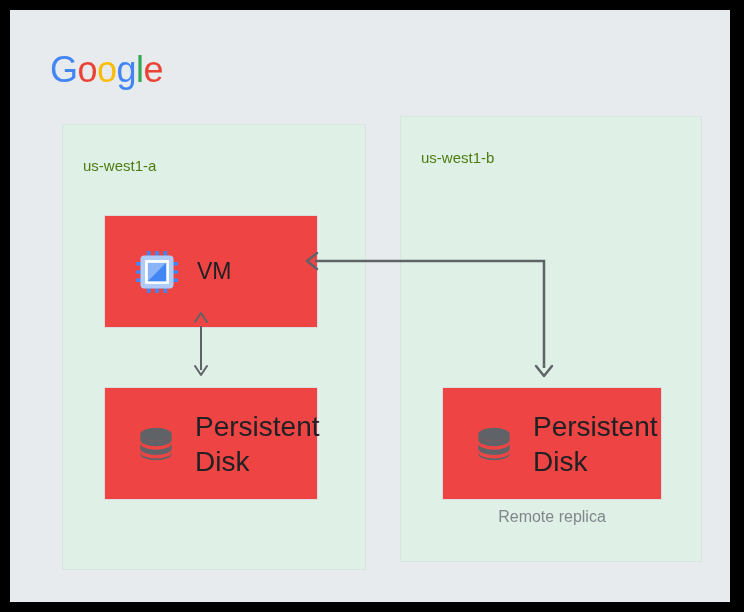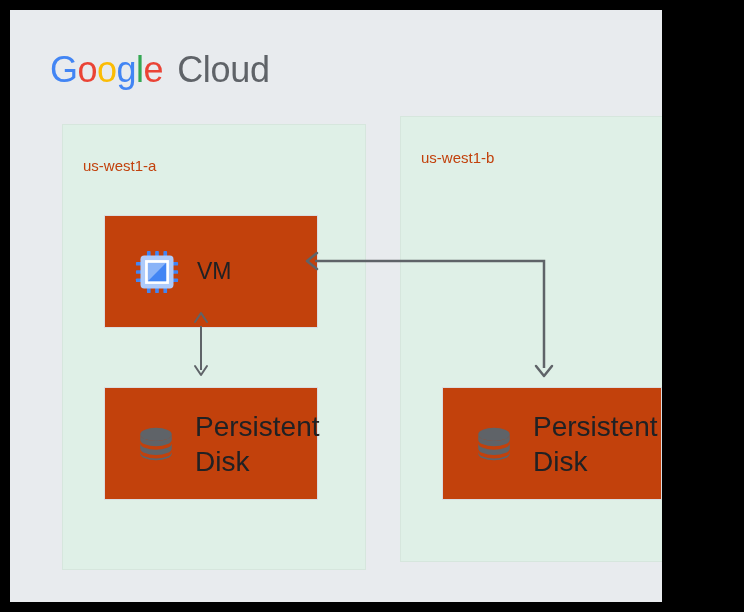--- a/index.html
+++ b/index.html
@@ -10,21 +10,21 @@
   body {
     width: 744px;
     height: 612px;
     overflow: hidden;
     font-family: "Liberation Sans", sans-serif;
   }
   .frame {
     position: absolute;
     left: 10px;
     top: 10px;
-    width: 652px;
+    width: 720px;
     height: 592px;
     background: #e8ebee;
     overflow: hidden;
   }
 
   
   .logo {
     position: absolute;
     left: 40px;
     top: 38px;
@@ -54,27 +54,27 @@
     border: 1px solid #d6e6dd;
     box-sizing: border-box;
   }
   #zone-a { left: 52px;  top: 114px; width: 304px; height: 446px; }
   #zone-b { left: 390px; top: 106px; width: 302px; height: 446px; }
   .zone-label {
     position: absolute;
     left: 20px;
     top: 32px;
     font-size: 15px;
-    color: #c2410c;
+    color: #4d7c0f;
   }
 
   
   .node {
     position: absolute;
-    background: #c2410c;
+    background: #ef4444;
     border: 1px solid #dadce0;
     box-sizing: border-box;
     display: flex;
     align-items: center;
     padding-left: 30px;
   }
   #vm-box        { left: 94px;  top: 205px; width: 214px; height: 113px; }
   #pd-left-box   { left: 94px;  top: 377px; width: 214px; height: 113px; }
   #pd-right-box  { left: 432px; top: 377px; width: 220px; height: 113px; }
 
@@ -108,21 +108,20 @@
 </style>
 </head>
 <body>
 
 <div class="frame">
 
   <div class="logo">
     <span class="g-word">
       <span class="l-blue">G</span><span class="l-red">o</span><span class="l-yellow">o</span><span class="l-blue">g</span><span class="l-green">l</span><span class="l-red">e</span>
     </span>
-    <span class="cloud-word">Cloud</span>
   </div>
 
   <div class="zone" id="zone-a">
     <div class="zone-label">us-west1-a</div>
   </div>
 
   <div class="zone" id="zone-b">
     <div class="zone-label">us-west1-b</div>
   </div>
 
@@ -167,20 +166,21 @@
       <g fill="#5f6368">
         <ellipse cx="24" cy="13" rx="18" ry="7.5"></ellipse>
         <path d="M6 13 v6 a18 7.5 0 0 0 36 0 v-6 a18 7.5 0 0 1 -36 0 z"></path>
         <path d="M6 23 v6 a18 7.5 0 0 0 36 0 v-6 a18 7.5 0 0 1 -36 0 z"></path>
         <path d="M6 33 v2 a18 7.5 0 0 0 36 0 v-2 a18 7.5 0 0 1 -36 0 z"></path>
       </g>
     </svg>
     <div class="node-label">Persistent Disk</div>
   </div>
 
+  <div class="caption">Remote replica</div>
 
   <svg class="connector" width="724" height="592">
 
     <g>
       <line x1="191" y1="316" x2="191" y2="360" stroke="#5f6368" stroke-width="2"></line>
       <polyline points="185,312 191,303 197,312" fill="none" stroke="#5f6368" stroke-width="2" stroke-linecap="round" stroke-linejoin="round"></polyline>
       <polyline points="185,356 191,365 197,356" fill="none" stroke="#5f6368" stroke-width="2" stroke-linecap="round" stroke-linejoin="round"></polyline>
     </g>
 
     <g>

